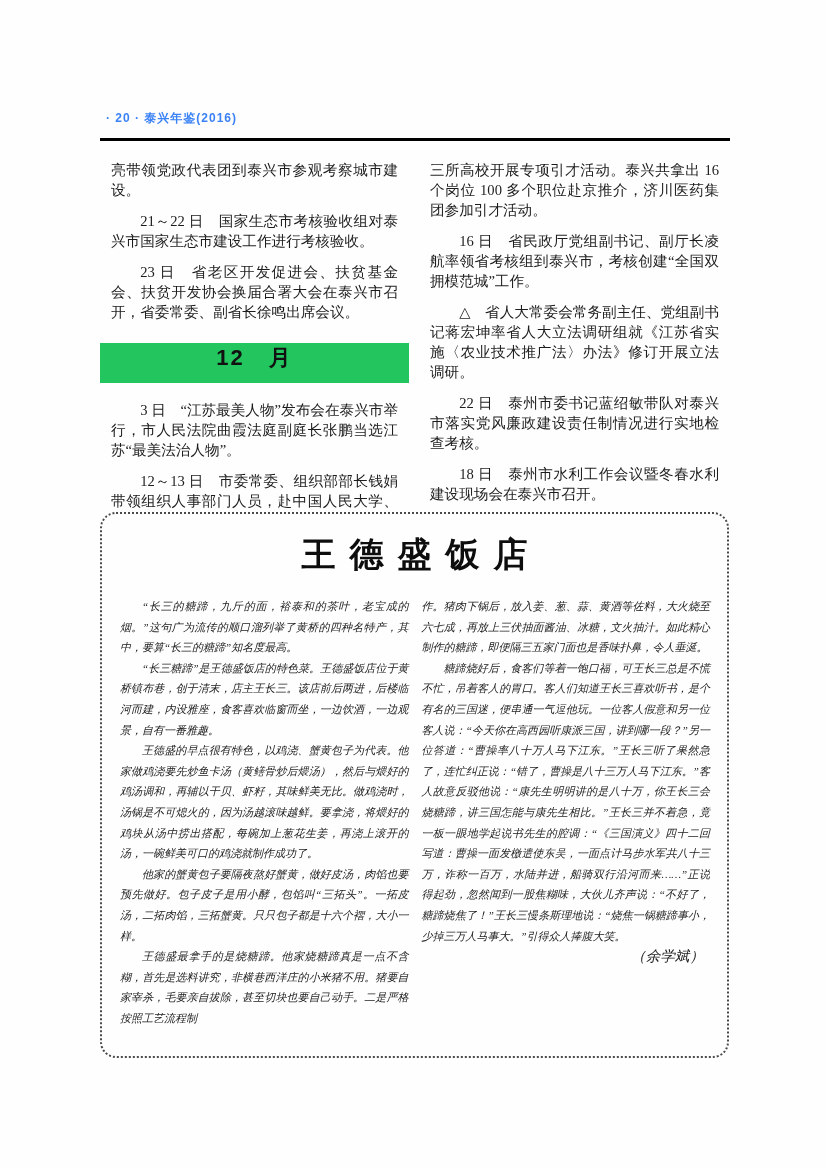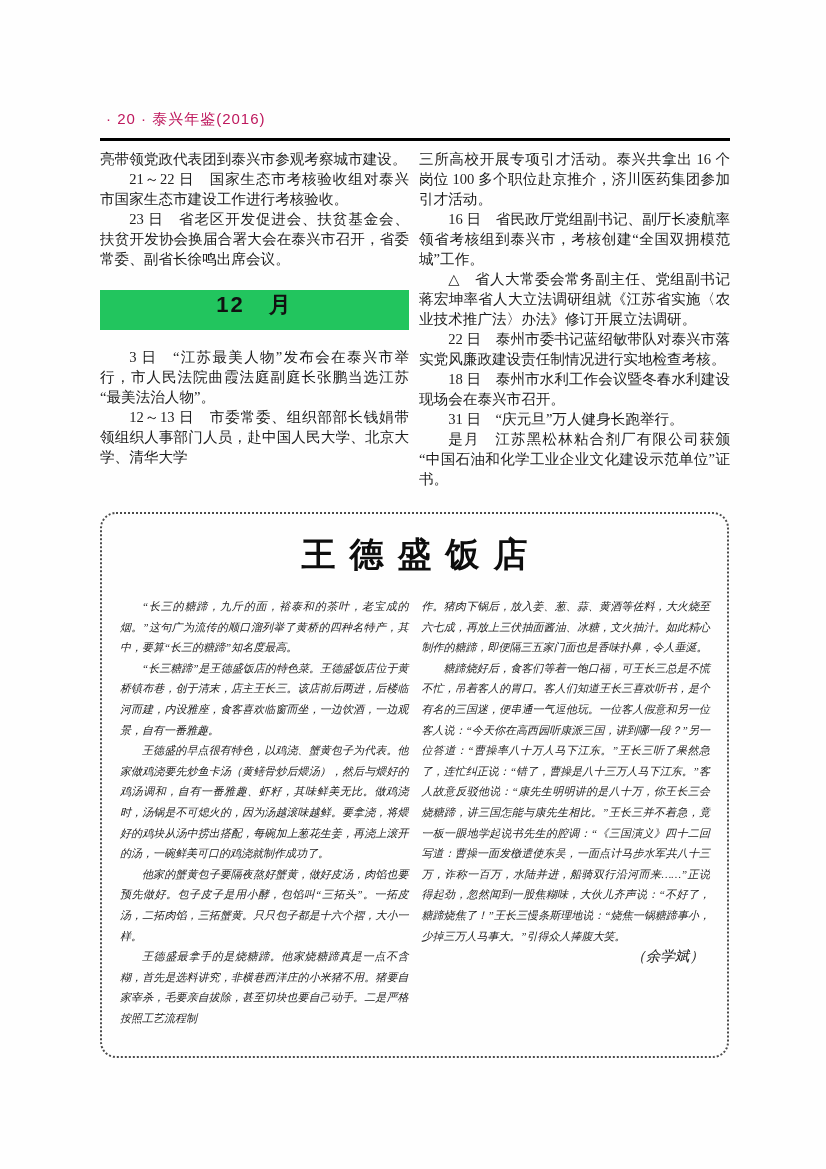--- a/index.html
+++ b/index.html
@@ -10,37 +10,37 @@
     background: #fefefe;
     overflow: hidden;
     font-family: "Liberation Serif", "DejaVu Serif", serif;
     color: #1b1b1b;
   }
   
   .runhead {
     position: absolute;
     left: 106px; top: 110px;
     font-family: "Liberation Sans", "DejaVu Sans", sans-serif;
-    font-size: 15px;
-    font-weight: normal;
+    font-size: 12px;
+    font-weight: bold;
     letter-spacing: 1px;
-    color: #be185d;
+    color: #3b82f6;
   }
   .head-rule {
     position: absolute;
     left: 100px; top: 138px;
     width: 630px; height: 3px;
     background: #000;
   }
   
   .col { position: absolute; top: 149px; }
   .col-left  { left: 100px; width: 309px; }
   .col-right { left: 419px; width: 311px; }
   p.chron {
-    margin: 0;
+    margin: 11px;
     font-size: 14.6px;
     line-height: 20px;
     text-align: justify;
     text-indent: 2em;
     color: #1c1c1c;
   }
   p.cont { text-indent: 0; }
   .month-bar {
     margin: 21px 0 17px 0;
     height: 40px;
@@ -128,21 +128,21 @@
     <p class="chron">31 日　“庆元旦”万人健身长跑举行。</p>
     <p class="chron">是月　江苏黑松林粘合剂厂有限公司获颁“中国石油和化学工业企业文化建设示范单位”证书。</p>
   </div>
 
   <div class="article-box">
     <h1 class="article-title">王德盛饭店</h1>
     <div class="article-cols">
       <div class="acol">
         <p class="art">“长三的糖蹄，九斤的面，裕泰和的茶叶，老宝成的烟。”这句广为流传的顺口溜列举了黄桥的四种名特产，其中，要算“长三的糖蹄”知名度最高。</p>
         <p class="art">“长三糖蹄”是王德盛饭店的特色菜。王德盛饭店位于黄桥镇布巷，创于清末，店主王长三。该店前后两进，后楼临河而建，内设雅座，食客喜欢临窗而坐，一边饮酒，一边观景，自有一番雅趣。</p>
-        <p class="art">王德盛的早点很有特色，以鸡浇、蟹黄包子为代表。他家做鸡浇要先炒鱼卡汤（黄鳝骨炒后煨汤），然后与煨好的鸡汤调和，自有一番雅趣、虾籽，其味鲜美无比。做鸡浇时，汤锅是不可熄火的，因为汤越滚味越鲜。要拿浇，将煨好的鸡块从汤中捞出搭配，每碗加上葱花生姜，再浇上滚开的汤，一碗鲜美可口的鸡浇就制作成功了。</p>
+        <p class="art">王德盛的早点很有特色，以鸡浇、蟹黄包子为代表。他家做鸡浇要先炒鱼卡汤（黄鳝骨炒后煨汤），然后与煨好的鸡汤调和，再辅以干贝、虾籽，其味鲜美无比。做鸡浇时，汤锅是不可熄火的，因为汤越滚味越鲜。要拿浇，将煨好的鸡块从汤中捞出搭配，每碗加上葱花生姜，再浇上滚开的汤，一碗鲜美可口的鸡浇就制作成功了。</p>
         <p class="art">他家的蟹黄包子要隔夜熬好蟹黄，做好皮汤，肉馅也要预先做好。包子皮子是用小酵，包馅叫“三拓头”。一拓皮汤，二拓肉馅，三拓蟹黄。只只包子都是十六个褶，大小一样。</p>
         <p class="art">王德盛最拿手的是烧糖蹄。他家烧糖蹄真是一点不含糊，首先是选料讲究，非横巷西洋庄的小米猪不用。猪要自家宰杀，毛要亲自拔除，甚至切块也要自己动手。二是严格按照工艺流程制</p>
       </div>
       <div class="acol">
         <p class="art cont">作。猪肉下锅后，放入姜、葱、蒜、黄酒等佐料，大火烧至六七成，再放上三伏抽面酱油、冰糖，文火抽汁。如此精心制作的糖蹄，即便隔三五家门面也是香味扑鼻，令人垂涎。</p>
         <p class="art">糖蹄烧好后，食客们等着一饱口福，可王长三总是不慌不忙，吊着客人的胃口。客人们知道王长三喜欢听书，是个有名的三国迷，便串通一气逗他玩。一位客人假意和另一位客人说：“今天你在高西园听康派三国，讲到哪一段？”另一位答道：“曹操率八十万人马下江东。”王长三听了果然急了，连忙纠正说：“错了，曹操是八十三万人马下江东。”客人故意反驳他说：“康先生明明讲的是八十万，你王长三会烧糖蹄，讲三国怎能与康先生相比。”王长三并不着急，竟一板一眼地学起说书先生的腔调：“《三国演义》四十二回写道：曹操一面发檄遣使东吴，一面点计马步水军共八十三万，诈称一百万，水陆并进，船骑双行沿河而来……”正说得起劲，忽然闻到一股焦糊味，大伙儿齐声说：“不好了，糖蹄烧焦了！”王长三慢条斯理地说：“烧焦一锅糖蹄事小，少掉三万人马事大。”引得众人捧腹大笑。</p>
         <p class="signature">（余学斌）</p>
       </div>
     </div>
   </div>

